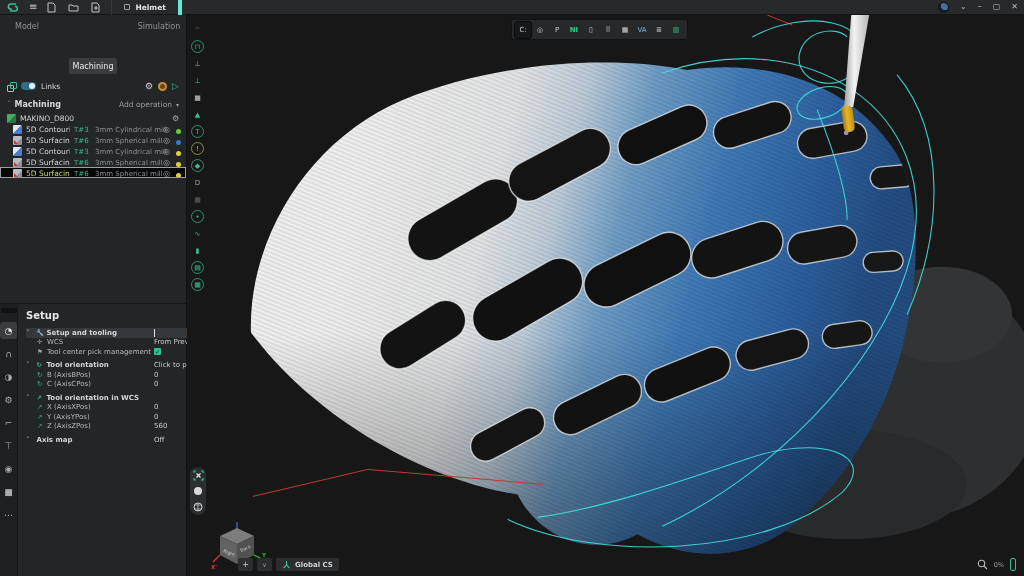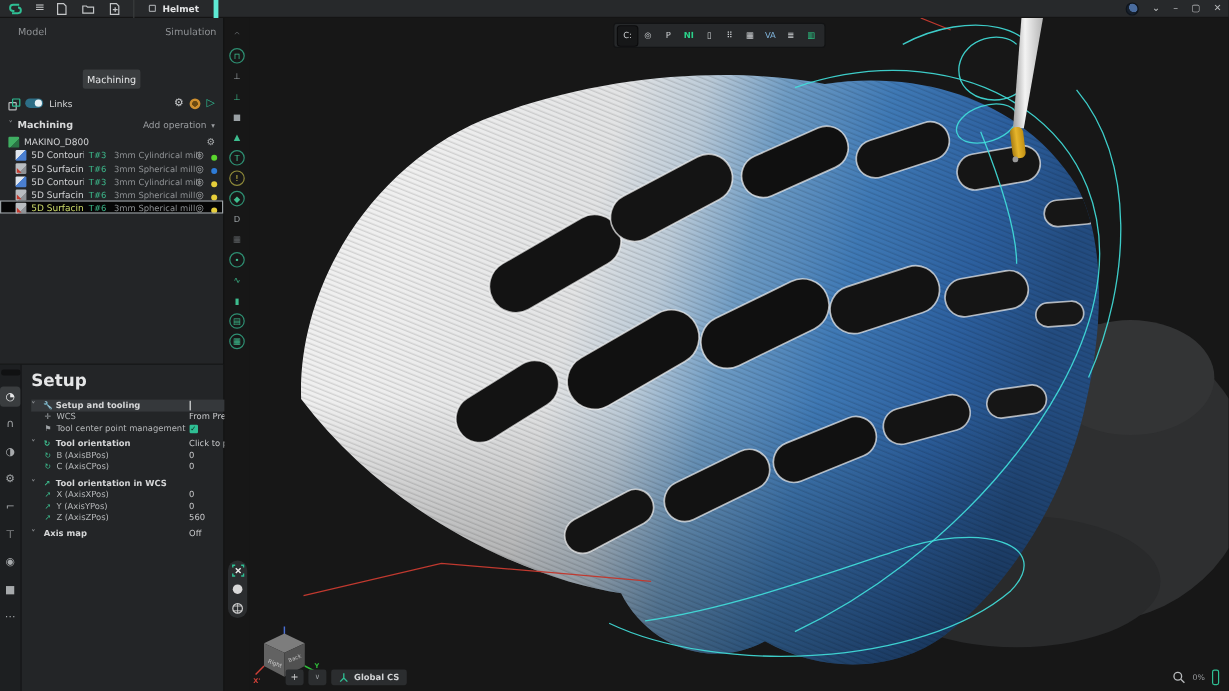--- a/index.html
+++ b/index.html
@@ -61,21 +61,21 @@
   .op-row.sel { background:#060606; outline:1px solid #9aa0a4; outline-offset:-1px; }
   .op-row.sel .op-name { color:#cddc6a; }
 
   
   .setup-wrap { position:absolute; left:0; right:0; top:288px; bottom:0; display:flex; border-top:1px solid #161718; background:#232527; }
   .setup-tabs { width:26px; background:#1d1f21; display:flex; flex-direction:column; align-items:center; padding-top:4px; gap:6px; border-right:1px solid #161718; }
   .handle { width:16px; height:5px; border-radius:2px; background:#101112; margin-bottom:3px; }
   .stab { width:17px; height:17px; display:flex; align-items:center; justify-content:center; font-size:9px; color:#a7aaac; border-radius:3px; }
   .stab.sel { background:#3a3d3f; color:#e8e9ea; }
   .setup-panel { flex:1; padding:6px 8px 0 8px; }
-  .setup-title { font-size:14px; font-weight:bold; color:#e4e5e6; margin-bottom:7px; }
+  .setup-title { font-size:10px; font-weight:bold; color:#e4e5e6; margin-bottom:7px; }
   .srow { display:flex; align-items:center; height:9.5px; font-size:7px; color:#b6b8ba; gap:3px; white-space:nowrap; }
   .srow.group { margin-top:4px; font-weight:bold; color:#d5d6d7; }
   .srow.first { margin-top:0; }
   .srow.child { padding-left:11px; }
   .srow .ic { font-size:6.5px; color:#9fa3a6; width:7px; }
   .srow .ic.teal { color:#3dbd8e; }
   .sval { margin-left:auto; color:#c9cacc; font-weight:normal; width:46px; text-align:left; }
   .srow.group .sval { color:#c9cacc; }
   .srow.hl { background:#35383b; }
   .srow.hl .sval { border-left:1px solid #dfe0e1; height:8px; }
@@ -244,21 +244,21 @@
             <span>Setup and tooling</span>
             <span class="sval"></span>
           </div>
           <div class="srow child">
             <span class="ic">✛</span>
               <span>WCS</span>
             <span class="sval">From Previous</span>
           </div>
           <div class="srow child">
             <span class="ic">⚑</span>
-              <span>Tool center point management</span>
+              <span>Tool center pick management</span>
             <span class="checkbox"><i>✓</i></span>
           </div>
 
           <div class="srow group">
             <span class="caret">˅</span>
               <span class="ic teal">↻</span>
             <span>Tool orientation</span>
             <span class="sval">Click to pick</span>
           </div>
           <div class="srow child">

